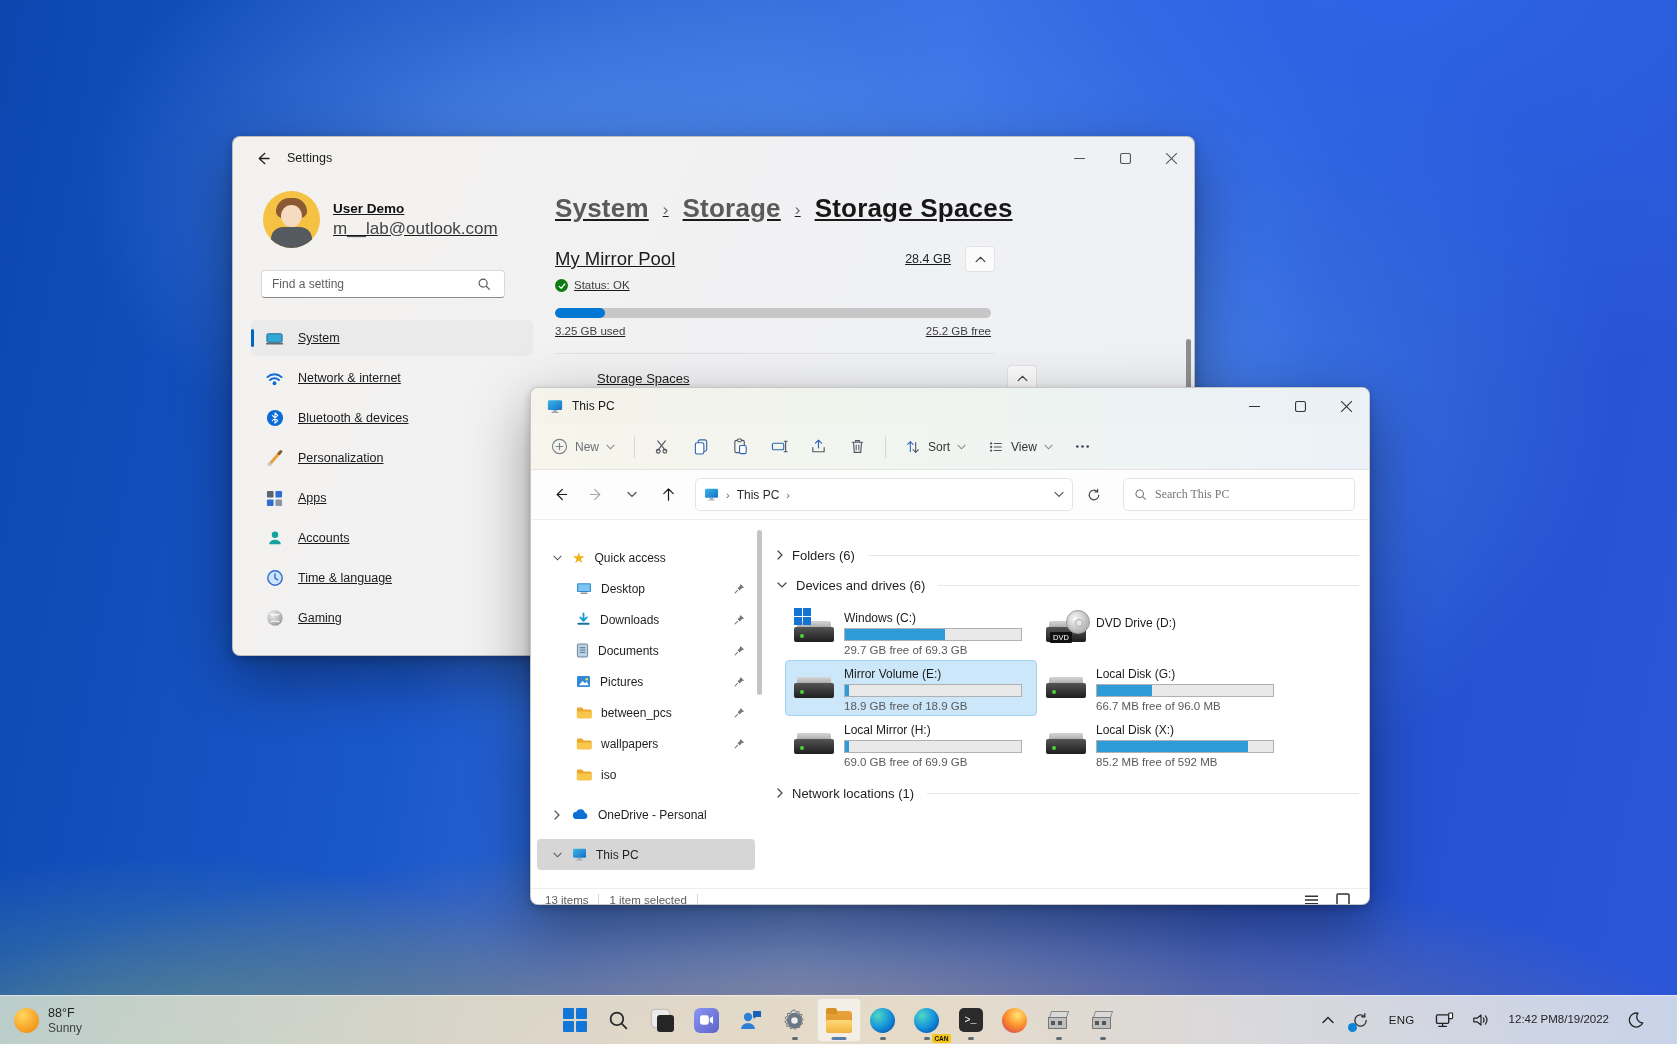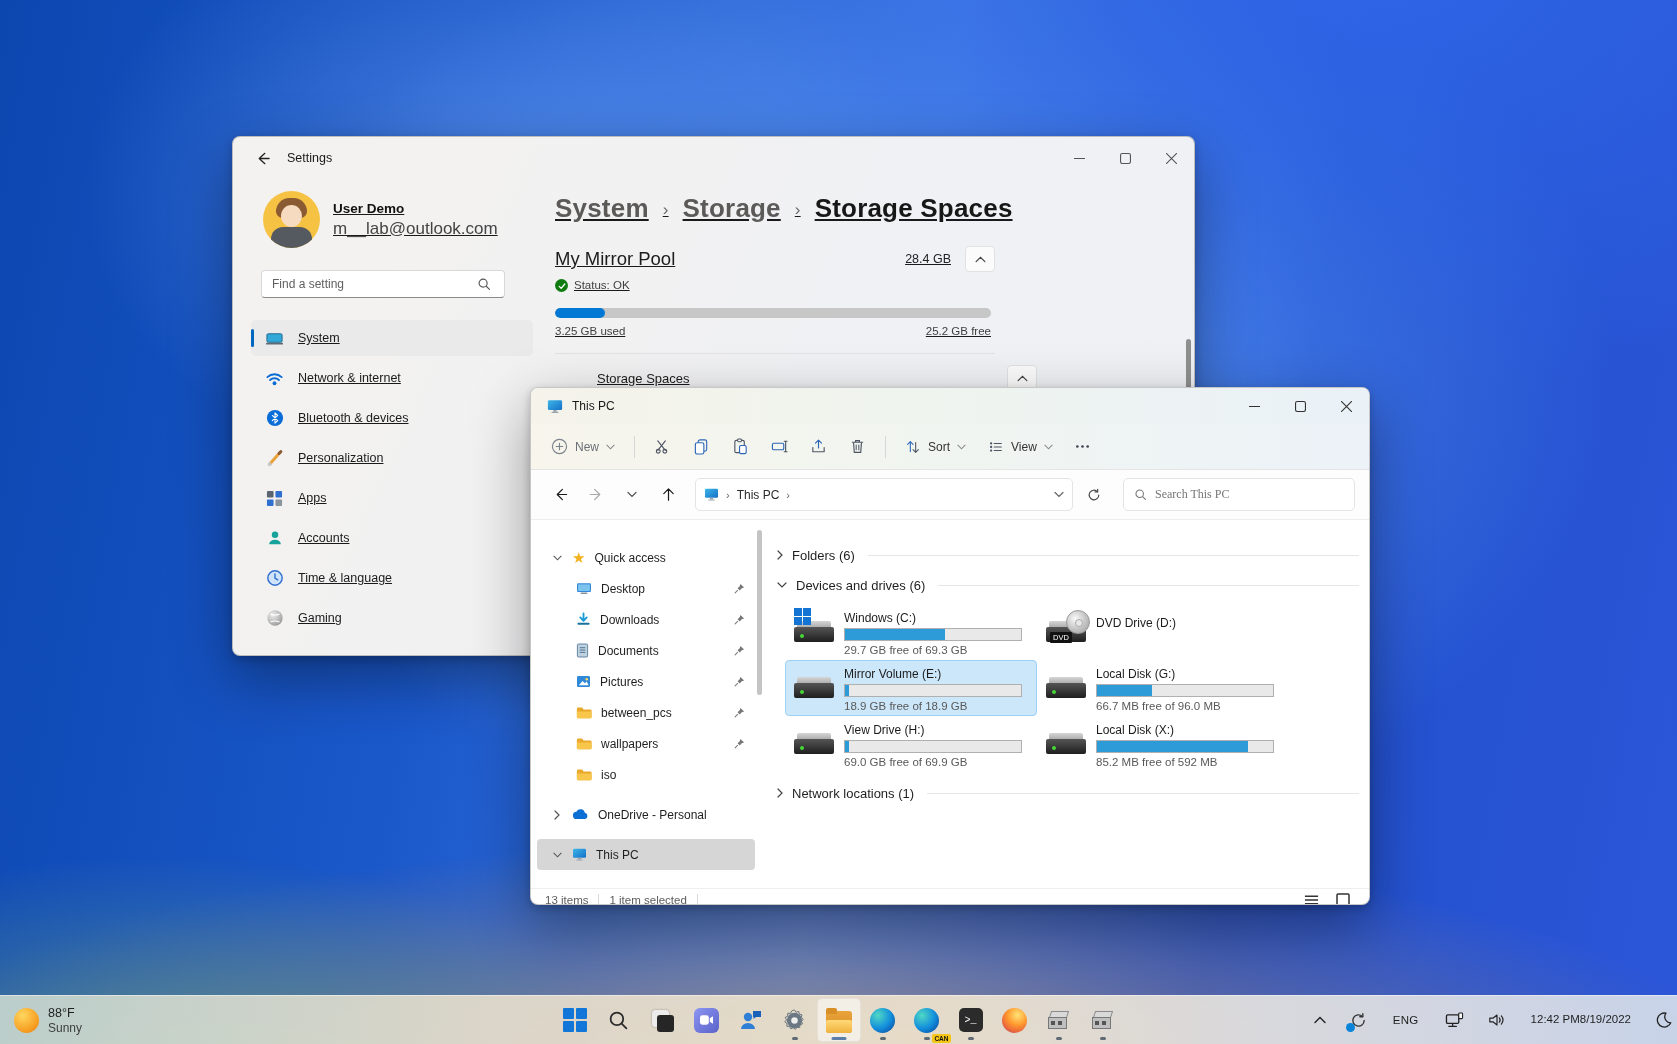--- a/index.html
+++ b/index.html
@@ -166,21 +166,21 @@
   .edgeico { width:25px; height:25px; border-radius:50%; background:radial-gradient(circle at 32% 30%, #4fd8c4, #1390dc 52%, #0b57ad 85%); }
   .badge { position:absolute; right:-2px; bottom:-1px; background:#f5c518; color:#111; font-size:6.5px; font-weight:bold; padding:1px 2px; border-radius:2px; }
   .termico { width:24px; height:24px; border-radius:5px; background:#2b2b2b; color:#fff; font-family:"Liberation Mono",monospace; font-size:10px; display:flex; align-items:center; justify-content:center; }
   .ffico { width:25px; height:25px; border-radius:50%; background:radial-gradient(circle at 62% 28%, #ffe477, #ff9a2e 42%, #ec6a3a 68%, #b5486f 95%); }
   .vmico { width:24px; height:20px; position:relative; margin-top:2px; }
   .vmico .vtop { position:absolute; left:3px; top:0; width:18px; height:7px; background:#d9d9d9; border:1px solid #8a8a8a; transform:skewX(-18deg); }
   .vmico .vbody { position:absolute; left:1px; top:6px; width:19px; height:12px; background:#bfbfbf; border:1px solid #777; }
   .vmico .vdot1,.vmico .vdot2 { position:absolute; top:10px; width:4px; height:4px; background:#555; }
   .vmico .vdot1 { left:4px; } .vmico .vdot2 { left:11px; }
 
-  .tray { margin-left:auto; display:flex; align-items:flex-start; gap:14px; padding-right:0; color:#1f1f1f; }
+  .tray { margin-left:auto; display:flex; align-items:flex-start; gap:8px; padding-right:28px; color:#1f1f1f; }
   .trbtn { height:36px; display:flex; align-items:center; justify-content:center; padding:0 5px; border-radius:4px; }
   .lang { font-size:11.5px; letter-spacing:.3px; padding:0 7px; }
   .clock { text-align:right; font-size:11.5px; line-height:1.35; padding:0 6px; }
   .syncwrap { position:relative; }
   .syncwrap .bluedot { position:absolute; left:1px; bottom:6px; width:9px; height:9px; border-radius:50%; background:#0a84d8; }
 </style>
 </head>
 <body>
 
 <div class="desktop">
@@ -793,21 +793,21 @@
             </div>
           </div>
 
           <div class="tile">
             <div class="drv">
               <div class="dtop"></div>
                 <div class="dbody"></div>
                 <div class="led"></div>
             </div>
             <div class="tx">
-              <span class="tname">View Drive (H:)</span>
+              <span class="tname">Local Mirror (H:)</span>
               <div class="dbar">
                   <div class="dfill" style="width: 2%;"></div>
                 </div>
               <span class="dcap">69.0 GB free of 69.9 GB</span>
             </div>
           </div>
 
           <div class="tile">
             <div class="drv">
               <div class="dtop"></div>

